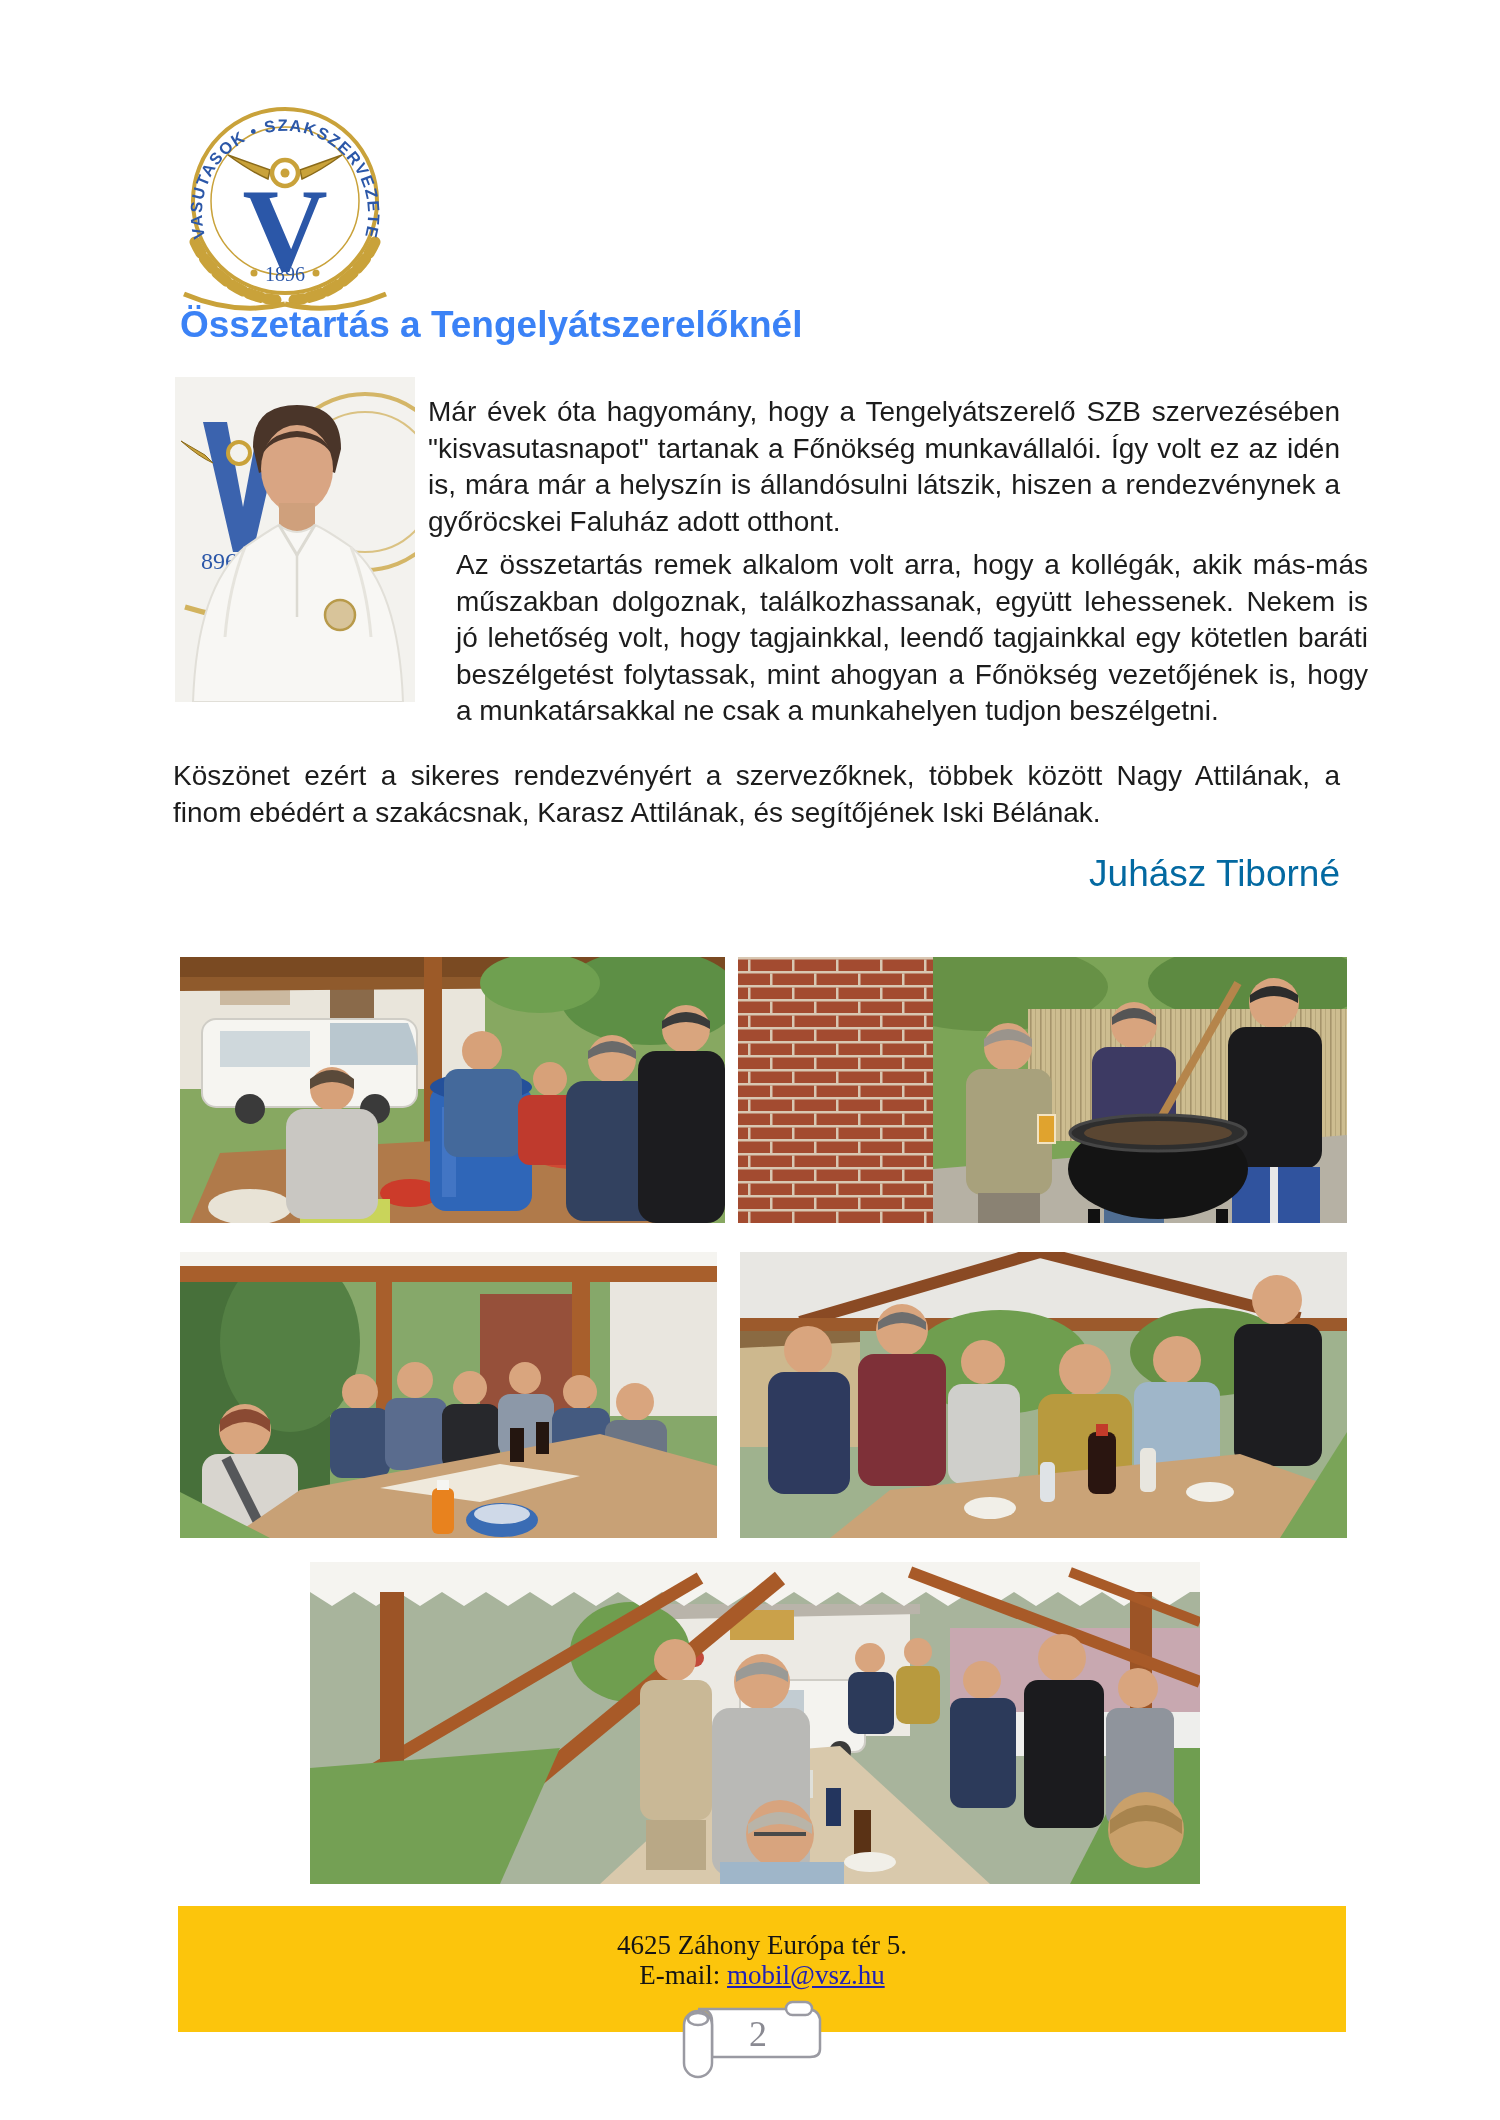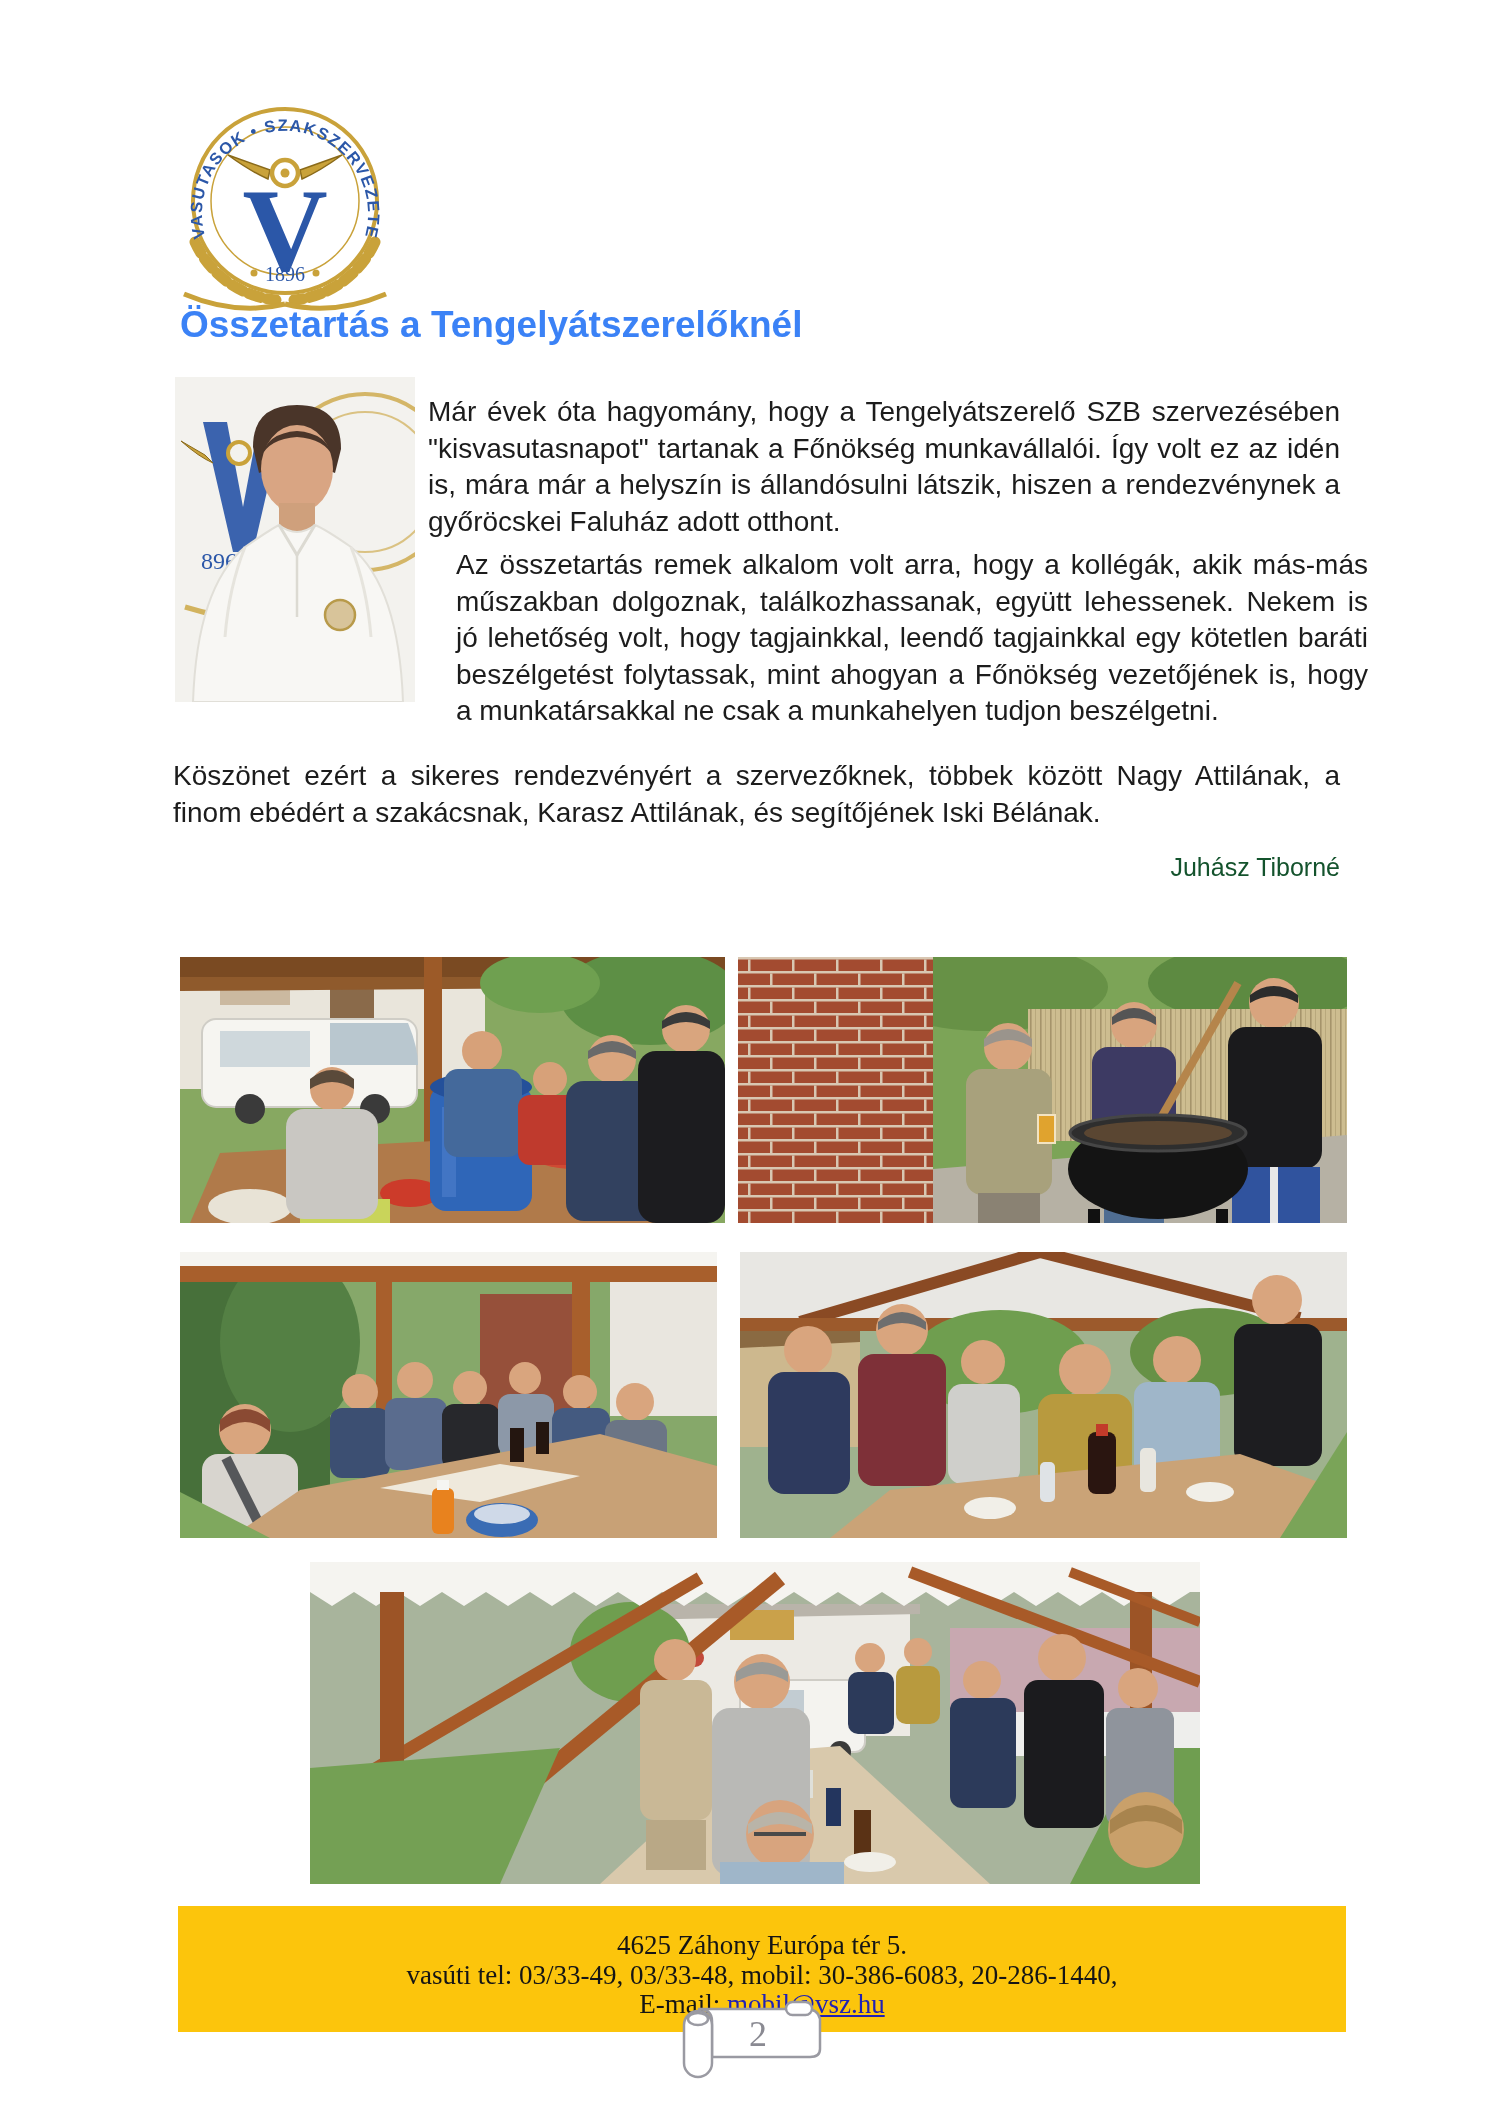--- a/index.html
+++ b/index.html
@@ -6,21 +6,21 @@
   .page{position:relative;width:1500px;height:2120px;background:#ffffff;margin:0 auto;
         font-family:"Liberation Sans",sans-serif;overflow:hidden;}
   .abs{position:absolute;}
   .header-title{left:382px;top:241px;width:920px;font-family:"Liberation Serif",serif;
         font-size:40px;color:#141414;letter-spacing:0px;white-space:nowrap;}
   .article-heading{left:180px;top:304px;width:1100px;font-size:37px;font-weight:bold;color:#3b82f6;}
   .bodytext{font-size:28px;line-height:36.5px;text-align:justify;color:#1c1c1c;}
   .para1{left:428px;top:366px;width:912px;}
   .para2{left:428px;top:519px;width:912px;margin-left:28px;}
   .para3{left:173px;top:730px;width:1167px;}
-  .signature{left:800px;top:853px;width:540px;text-align:right;font-size:25px;color:#14532d;}
+  .signature{left:800px;top:853px;width:540px;text-align:right;font-size:37px;color:#0369a1;}
   figure{margin:0;padding:0;}
   figure svg{display:block;width:100%;height:100%;}
   .portrait{left:175px;top:377px;width:240px;height:325px;}
   .photo-r1l{left:180px;top:957px;width:545px;height:266px;}
   .photo-r1r{left:738px;top:957px;width:609px;height:266px;}
   .photo-r2l{left:180px;top:1252px;width:537px;height:286px;}
   .photo-r2r{left:740px;top:1252px;width:607px;height:286px;}
   .photo-r3{left:310px;top:1562px;width:890px;height:322px;}
   .footer{left:178px;top:1906px;width:1168px;height:126px;background:#fcc50c;
         font-family:"Liberation Serif",serif;font-size:27px;line-height:29.5px;color:#151515;
@@ -360,21 +360,20 @@
         <line x1="444" y1="272" x2="496" y2="272" stroke="#4a4a4a" stroke-width="4"></line>
         <rect x="410" y="300" width="124" height="22" fill="#9fb6c9"></rect>
         <circle cx="836" cy="268" r="38" fill="#c9a06a"></circle>
         <path d="M800,258 Q836,228 872,258 L872,272 Q836,246 800,272 Z" fill="#a8844e"></path>
       </g>
     </svg>
   </figure>
 
   <div class="abs footer">
     <div>4625 Záhony Európa tér 5.</div>
-    <div>vasúti tel: 03/33-49, 03/33-48, mobil: 30-386-6083, 20-286-1440,</div>
     <div><span>E-mail: </span><a class="email-link">mobil@vsz.hu</a></div>
   </div>
 
   <svg class="abs scroll-badge" viewBox="0 0 150 92">
     <g fill="#ffffff" stroke="#9a9aa2" stroke-width="2.5">
       <path d="M20,10 H128 q12,0 14,10 v30 q0,8 -10,8 H34 V22 q0,-12 -14,-12 Z"></path>
       <rect x="108" y="3" width="26" height="13" rx="6.5"></rect>
       <rect x="6" y="12" width="28" height="66" rx="14"></rect>
       <ellipse cx="20" cy="20" rx="10" ry="6" fill="none"></ellipse>
     </g>

